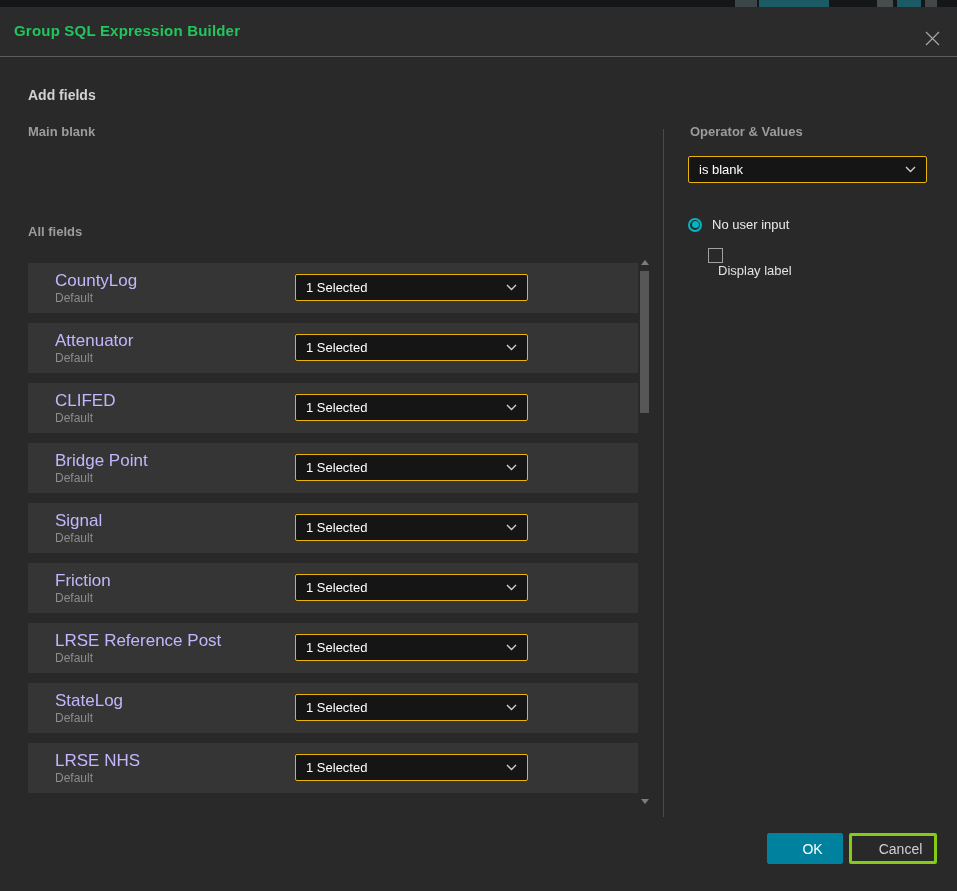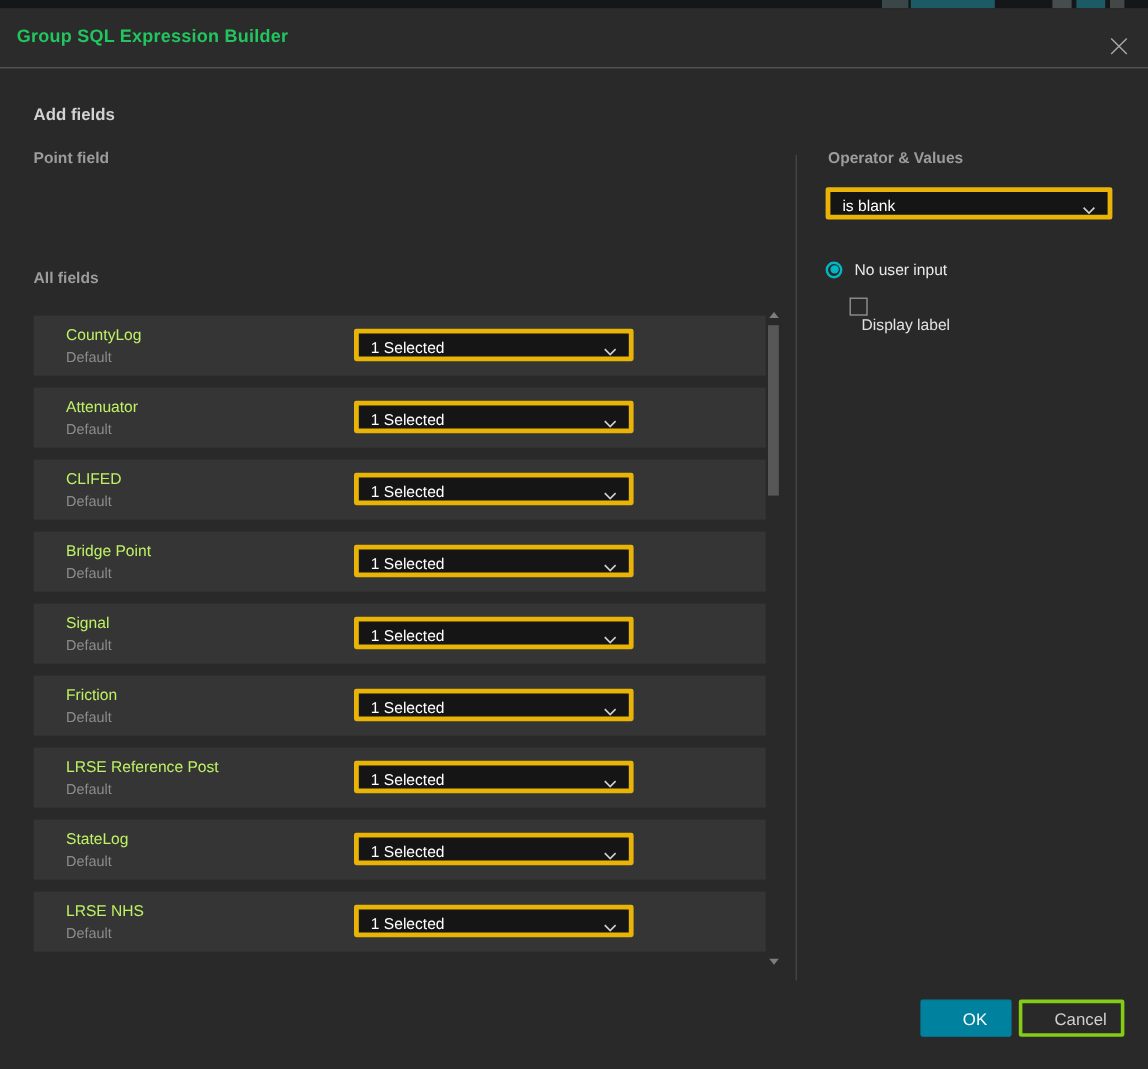--- a/index.html
+++ b/index.html
@@ -7,27 +7,27 @@
   .page{position:relative;width:957px;height:891px;overflow:hidden;background:#181a1b;}
   .bg-strip{position:absolute;top:0;left:0;width:957px;height:7px;background:#141617;}
   .frag{position:absolute;top:0;height:7px;}
   .modal-bg{position:absolute;top:7px;left:0;width:957px;height:884px;background:var(--modal-bg,#292929);}
   .titlebar{position:absolute;top:7px;left:0;width:957px;height:50px;background:#2b2b2b;border-bottom:1px solid #5d5d5d;}
   .dialog-title{position:absolute;left:14px;top:15px;font-size:15px;font-weight:700;color:#22c55e;letter-spacing:.2px;}
   .close-btn{position:absolute;left:917px;top:18px;width:30px;height:26px;background:transparent;border:none;cursor:pointer;padding:0;display:flex;align-items:center;justify-content:center;}
   .heading{position:absolute;left:28px;top:87px;font-size:14px;font-weight:700;color:#d2d2d2;}
   .section-label{position:absolute;font-size:13px;font-weight:700;color:#9c9c9c;}
   .main-panel{position:absolute;left:28px;top:157px;width:610px;height:54px;background:var(--panel-bg,#353535);}
-  .select{position:absolute;height:27px;background:var(--control-bg,#151515);color:#fff;font-size:13px;display:flex;align-items:flex-end;padding:0 10px;cursor:pointer;border-radius:2px;border:4px solid #eab308;}
+  .select{position:absolute;height:27px;background:var(--control-bg,#151515);color:#fff;font-size:13px;display:flex;align-items:center;padding:0 10px;cursor:pointer;border-radius:2px;border:1px solid #eab308;}
   .select .val{flex:1;white-space:nowrap;overflow:hidden;}
   .select svg.chev{flex:0 0 auto;margin-left:8px;}
   .cal-icon{margin-right:9px;flex:0 0 auto;}
   .field-list{position:absolute;left:28px;top:263px;width:610px;display:flex;flex-direction:column;gap:10px;}
   .field-row{position:relative;height:50px;background:var(--panel-bg,#353535);}
-  .field-row .fname{position:absolute;left:27px;top:8px;font-size:13px;color:#bef264;}
+  .field-row .fname{position:absolute;left:27px;top:8px;font-size:17px;color:#c4b5fd;}
   .field-row .fsub{position:absolute;left:27px;top:28px;font-size:12px;color:#8c8c8c;}
   .field-row .select{left:267px;top:11px;width:233px;gap:29px;}
   .scrollbar{position:absolute;left:639px;top:256px;width:12px;height:552px;}
   .scroll-arrow{position:absolute;left:2px;width:0;height:0;border-left:4px solid transparent;border-right:4px solid transparent;cursor:pointer;}
   .scroll-arrow.up{top:4px;border-bottom:5px solid #7d7d7d;}
   .scroll-arrow.down{bottom:4px;border-top:5px solid #7d7d7d;}
   .scroll-thumb{position:absolute;left:1px;top:15px;width:9px;height:142px;background:#575757;cursor:pointer;}
   .v-divider{position:absolute;left:663px;top:129px;width:1px;height:688px;background:#4a4a4a;}
   .op-select{left:688px;top:156px;width:239px;}
   .radio-option{position:absolute;left:688px;top:217px;display:flex;align-items:center;cursor:pointer;}
@@ -60,21 +60,21 @@
     <span class="dialog-title">Group SQL Expression Builder</span>
     <button class="close-btn" aria-label="Close">
       <svg width="17" height="17" viewBox="0 0 17 17">
         <path d="M2 2 L15 15 M15 2 L2 15" stroke="#a6a6a6" stroke-width="1.2" fill="none"></path>
       </svg>
     </button>
   </div>
 
   <div class="heading">Add fields</div>
 
-  <div class="section-label" style="left:28px;top:124px;">Point field</div>
+  <div class="section-label" style="left:28px;top:124px;">Main blank</div>
 
   <div class="section-label" style="left:28px;top:224px;">All fields</div>
   <div class="field-list" id="field-list">
   <div class="field-row">
     <span class="fname">CountyLog</span>
     <span class="fsub">Default</span>
     <div class="select">
       <span class="val">1 Selected</span>
       <svg class="chev" width="11" height="7" viewBox="0 0 11 7">
         <path d="M1 1 L5.5 5.5 L10 1" stroke="#cfcfcf" stroke-width="1.4" fill="none"></path>

